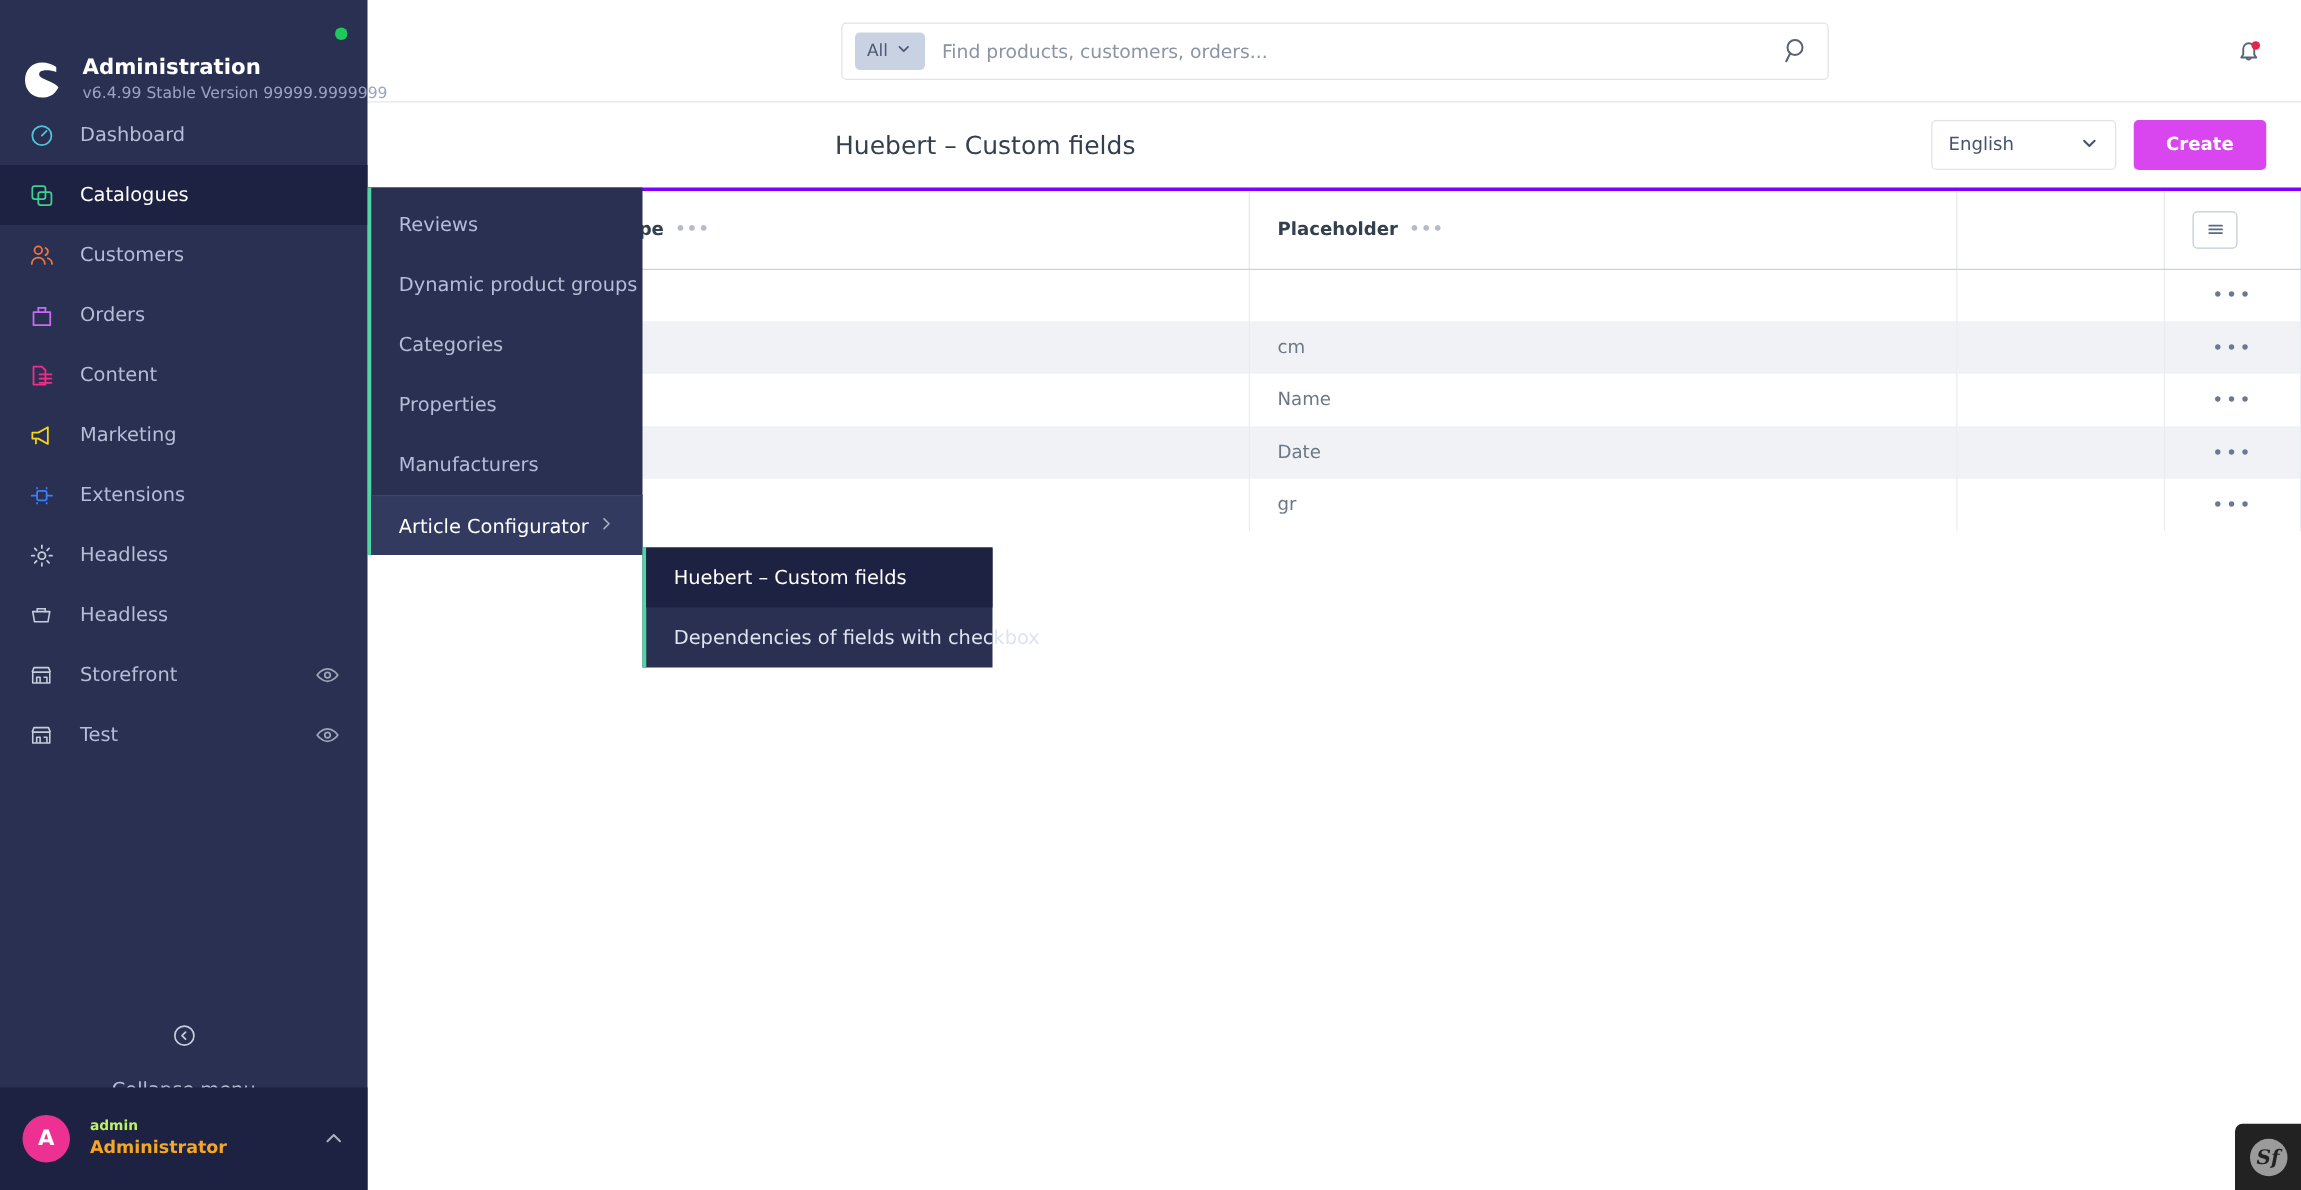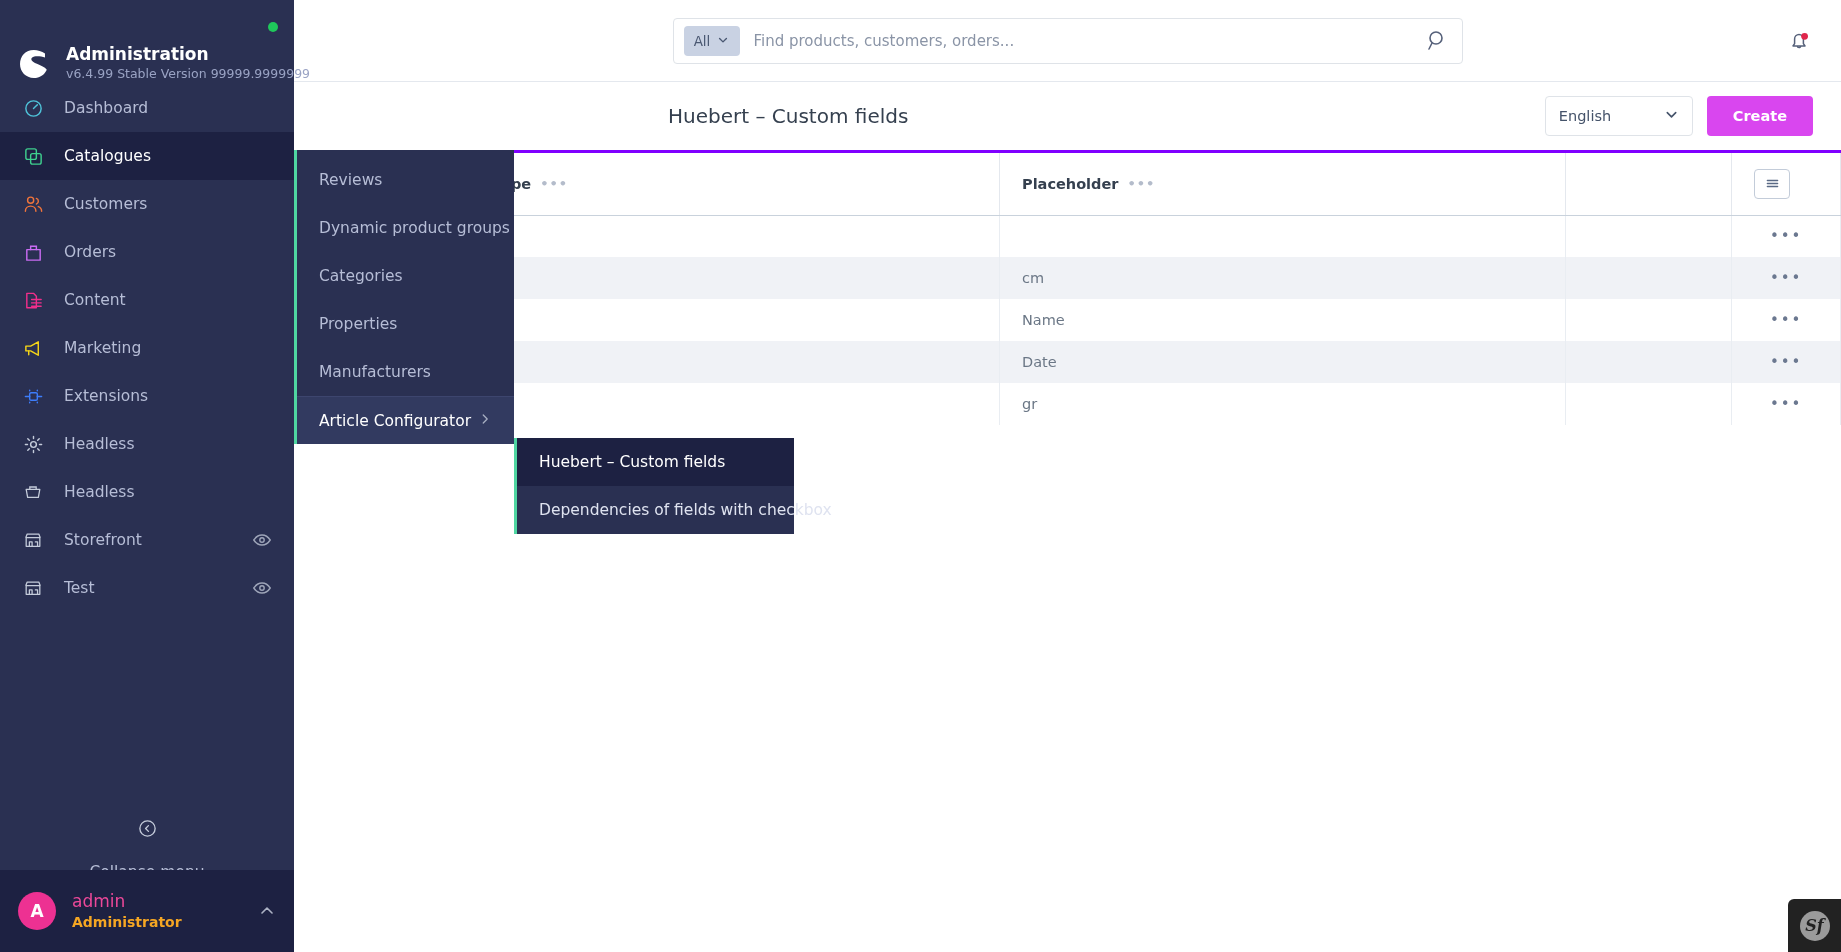--- a/index.html
+++ b/index.html
@@ -76,21 +76,21 @@
     height: 82px; padding: 0 18px;
     background: #1d2142; cursor: pointer;
   }
   .sb-avatar {
     width: 38px; height: 38px; border-radius: 50%;
     background: #ed3192; color: #fff;
     display: flex; align-items: center; justify-content: center;
     font-size: 17px; font-weight: 600; flex: 0 0 38px;
   }
   .sb-user-txt { flex: 1; }
-  .sb-user-name { color: #ec4899; font-size: 17px; font-weight: normal; line-height: 1.35; }
+  .sb-user-name { color: #bef264; font-size: 11px; font-weight: bold; line-height: 1.35; }
   .sb-user-role { color: #f5a623; font-size: 14px; font-weight: bold; line-height: 1.35; }
   .sb-user-caret { width: 18px; height: 18px; opacity: .85; }
 
   
   .flyout {
     position: absolute;
     left: 294px; top: 150px;
     width: 220px;
     background: #2a3052;
     border-left: 3px solid #4fd6a1;

